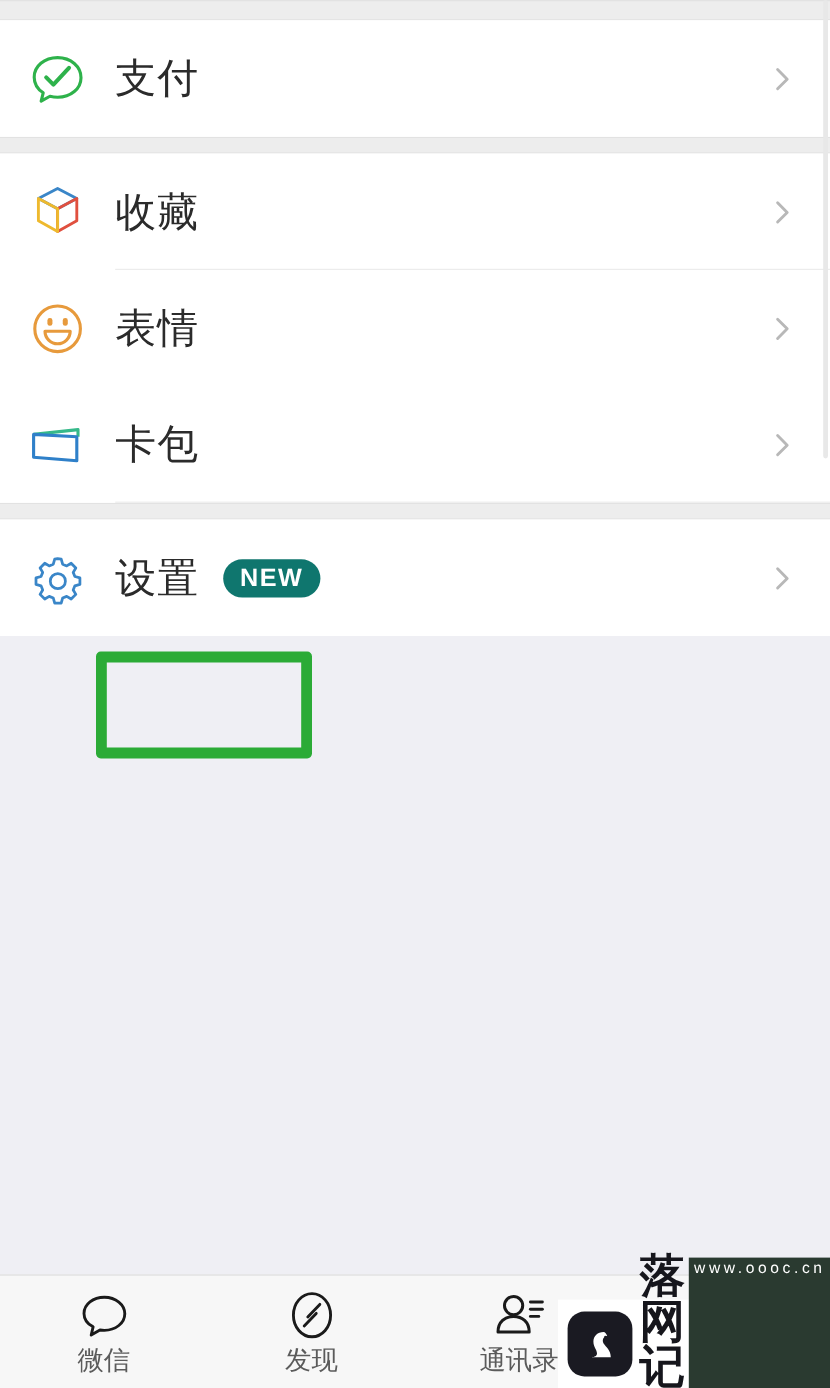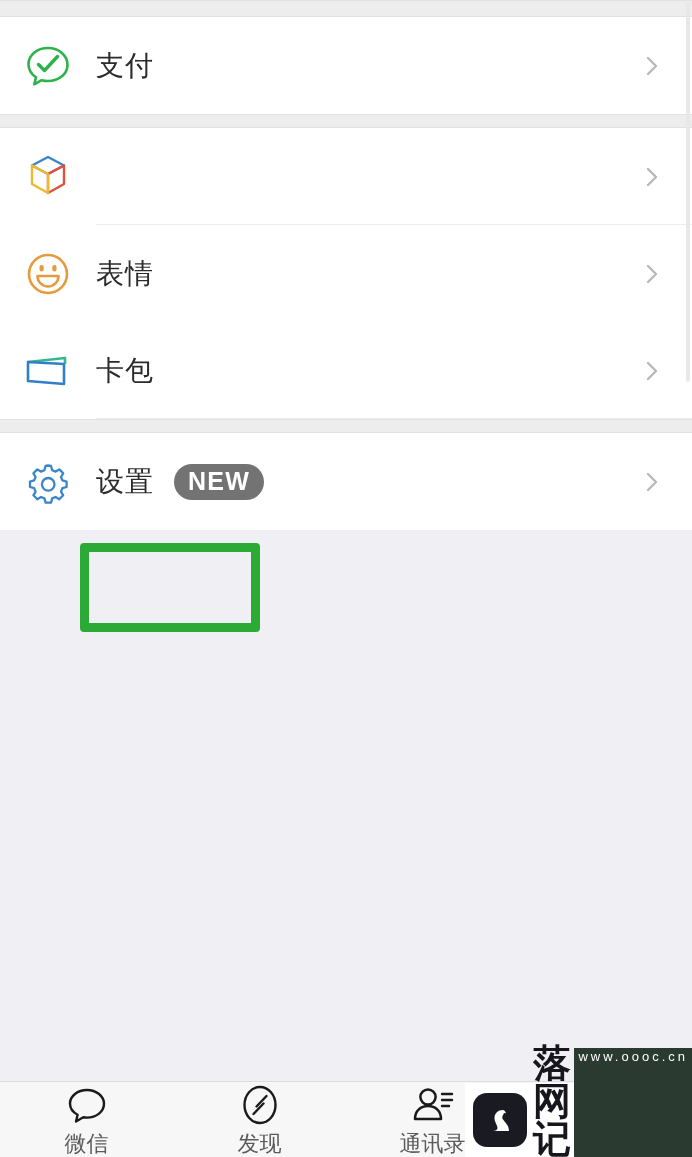--- a/index.html
+++ b/index.html
@@ -42,21 +42,21 @@
     box-sizing: border-box;
   }
   .row .icon-wrap {
     width: 96px;
     min-width: 96px;
     display: flex;
     align-items: center;
     justify-content: center;
   }
   .row .label {
-    font-size: 28px;
+    font-size: 34px;
     color: #2b2b2b;
     letter-spacing: 1px;
     line-height: 1;
     font-family: "DejaVu Sans", "Liberation Sans", sans-serif;
   }
   .row .label-area {
     display: flex;
     align-items: center;
     flex: 1;
     position: relative;
@@ -75,23 +75,23 @@
     top: 50%;
     transform: translateY(-50%);
     width: 20px;
     height: 20px;
   }
   .chevron svg { display: block; }
 
   
   .new-badge {
     margin-left: 20px;
-    background: #737373;
+    background: #0f766e;
     color: #ffffff;
-    font-size: 25px;
+    font-size: 21px;
     font-weight: bold;
     letter-spacing: 1.2px;
     padding: 5px 14px 6px 14px;
     border-radius: 18px;
     line-height: 1;
     font-family: "Liberation Sans", sans-serif;
   }
 
   
   .highlight-box {
@@ -112,21 +112,21 @@
     background: #efeff4;
     width: 100%;
   }
 
   
   .tabbar {
     position: absolute;
     left: 0;
     bottom: 0;
     width: 692px;
-    height: 76px;
+    height: 95px;
     background: #f7f7f7;
     border-top: 1px solid #dcdcdc;
     display: flex;
     align-items: center;
     box-sizing: border-box;
   }
   .tab {
     flex: 1;
     display: flex;
     flex-direction: column;
@@ -235,20 +235,23 @@
   <div class="group">
 
     <div class="row">
       <div class="icon-wrap">
         <svg width="46" height="48" viewBox="0 0 46 48">
           <path d="M23 4 L39 12.5 L23 21 L7 12.5 Z" fill="none" stroke="#3a86c8" stroke-width="2.4" stroke-linejoin="round"></path>
           <path d="M39 12.5 L39 31 L23 40 L23 21 Z" fill="none" stroke="#e0503f" stroke-width="2.4" stroke-linejoin="round"></path>
           <path d="M7 12.5 L7 31 L23 40 L23 21 Z" fill="none" stroke="#eeb92e" stroke-width="2.4" stroke-linejoin="round"></path>
         </svg>
       </div>
+      <div class="label-area">
+        <span class="label">收藏</span>
+      </div>
       <span class="chevron">
         <svg width="20" height="20" viewBox="0 0 20 20">
           <path d="M6 2 L14 10 L6 18" fill="none" stroke="#b8b8b8" stroke-width="2.4" stroke-linecap="round" stroke-linejoin="round"></path>
         </svg>
       </span>
       <span class="divider"></span>
     </div>
 
 
     <div class="row">

